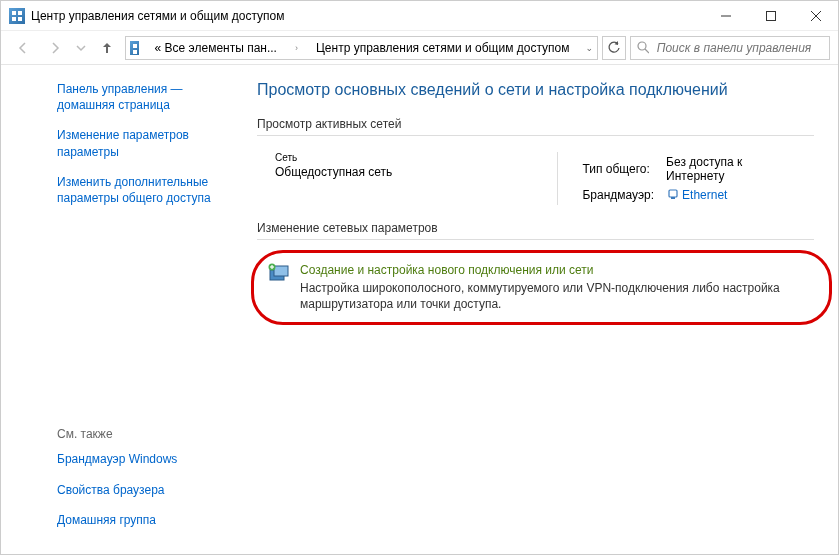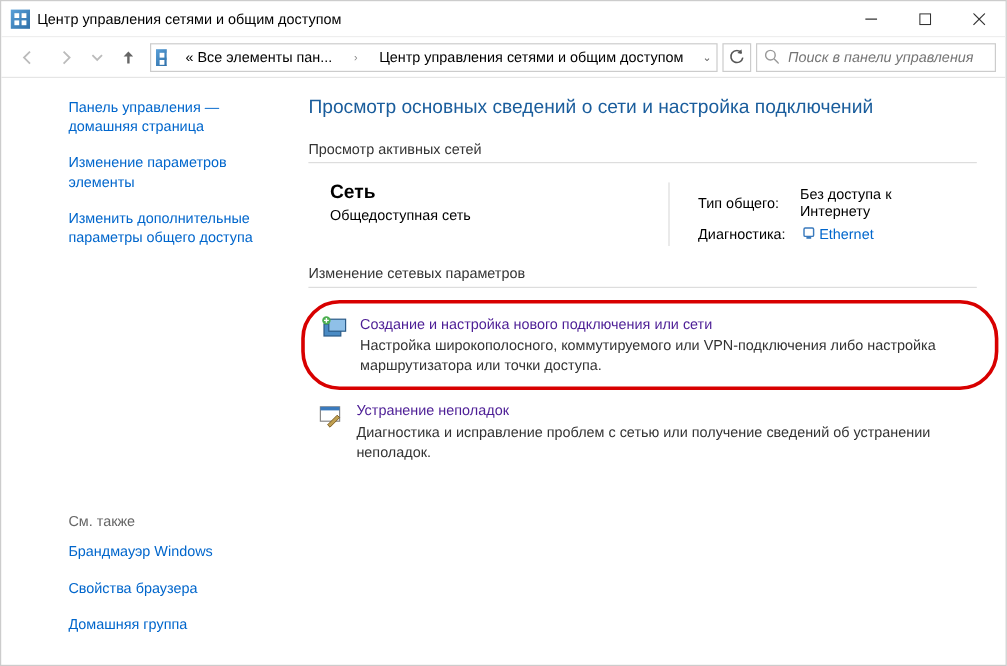--- a/index.html
+++ b/index.html
@@ -108,21 +108,21 @@
   }
   .hr-line {
     border: none; border-top: 1px solid #ddd;
     margin: 4px 0 10px 0;
   }
   .network-row {
     display: flex;
     padding: 6px 0 16px 18px;
   }
   .net-left { width: 285px; }
-  .net-left .net-name { font-weight: 700; font-size: 16px; }
+  .net-left .net-name { font-weight: 400; font-size: 10px; }
   .net-left .net-type { font-size: 12px; margin-top: 2px; }
   .net-right {
     border-left: 1px solid #ddd;
     padding-left: 22px;
   }
   .net-right table td {
     font-size: 12px; padding: 1px 10px 1px 0;
     vertical-align: middle;
   }
   .link { color: #0066cc; text-decoration: none; }
@@ -131,21 +131,21 @@
     padding: 6px 2px 6px 8px;
     gap: 10px;
     align-items: flex-start;
   }
   .option .opt-icon {
     width: 22px; height: 22px;
     flex-shrink: 0;
     position: relative;
   }
   .option .opt-body { font-size: 12px; }
-  .option .opt-title { color: #4c1d95; margin-bottom: 3px; }
+  .option .opt-title { color: #4d7c0f; margin-bottom: 3px; }
   .option .opt-desc { color: #333; line-height: 1.35; }
   .highlight {
     border: 3px solid #d80000;
     border-radius: 32px;
     padding: 4px 18px 4px 6px;
     margin: 0 -18px 4px -6px;
   }
   .icon-app {
     width: 16px; height: 16px;
     background: linear-gradient(135deg,#5aa0d8,#2e6fa8);
@@ -228,21 +228,21 @@
         <circle cx="5" cy="5" r="4" fill="none" stroke="#999" stroke-width="1.2"></circle>
         <line x1="8" y1="8" x2="12" y2="12" stroke="#999" stroke-width="1.2"></line>
       </svg>
     <input type="text" placeholder="Поиск в панели управления" style="">
   </div>
 </div>
 
 <div class="content">
   <div class="sidebar">
     <a href="#">Панель управления — домашняя страница</a>
-    <a href="#">Изменение параметров элементы</a>
+    <a href="#">Изменение параметров параметры</a>
     <a href="#">Изменить дополнительные параметры общего доступа</a>
     <div class="spacer"></div>
     <div class="seealso">См. также</div>
     <a href="#">Брандмауэр Windows</a>
     <a href="#">Свойства браузера</a>
     <a href="#">Домашняя группа</a>
   </div>
 
   <div class="main">
     <h1>Просмотр основных сведений о сети и настройка подключений</h1>
@@ -256,21 +256,21 @@
         <div class="net-type">Общедоступная сеть</div>
       </div>
       <div class="net-right">
         <table>
           <tbody>
               <tr>
             <td>Тип общего:</td>
             <td>Без доступа к Интернету</td>
           </tr>
           <tr>
-            <td>Диагностика:</td>
+            <td>Брандмауэр:</td>
             <td>
               <a href="#" class="link">
                 <span class="eth-icon">
                   <svg viewBox="0 0 14 14">
                         <rect x="3" y="3" width="8" height="7" rx="1" fill="none" stroke="#3a7abd" stroke-width="1.2"></rect>
                         <rect x="5" y="10" width="4" height="2" fill="#3a7abd"></rect>
                       </svg>
                 </span><span>Ethernet</span>
               </a>
             </td>
@@ -294,28 +294,15 @@
               <line x1="2" y1="4" x2="6" y2="4" stroke="#fff" stroke-width="1.2"></line>
             </svg>
         </div>
         <div class="opt-body">
           <div class="opt-title">Создание и настройка нового подключения или сети</div>
           <div class="opt-desc">Настройка широкополосного, коммутируемого или VPN-подключения либо настройка маршрутизатора или точки доступа.</div>
         </div>
       </div>
     </div>
 
-    <div class="option">
-      <div class="opt-icon">
-        <svg width="22" height="22">
-            <rect x="2" y="4" width="16" height="12" fill="#fff" stroke="#888"></rect>
-            <rect x="2" y="4" width="16" height="3" fill="#3a7abd"></rect>
-            <path d="M8 19 L16 11 L18 13 L10 21 Z" fill="#c0a050" stroke="#7a5a20" stroke-width="0.8"></path>
-          </svg>
-      </div>
-      <div class="opt-body">
-        <div class="opt-title">Устранение неполадок</div>
-        <div class="opt-desc">Диагностика и исправление проблем с сетью или получение сведений об устранении неполадок.</div>
-      </div>
-    </div>
 
   </div>
 </div>
 
 </body></html>

